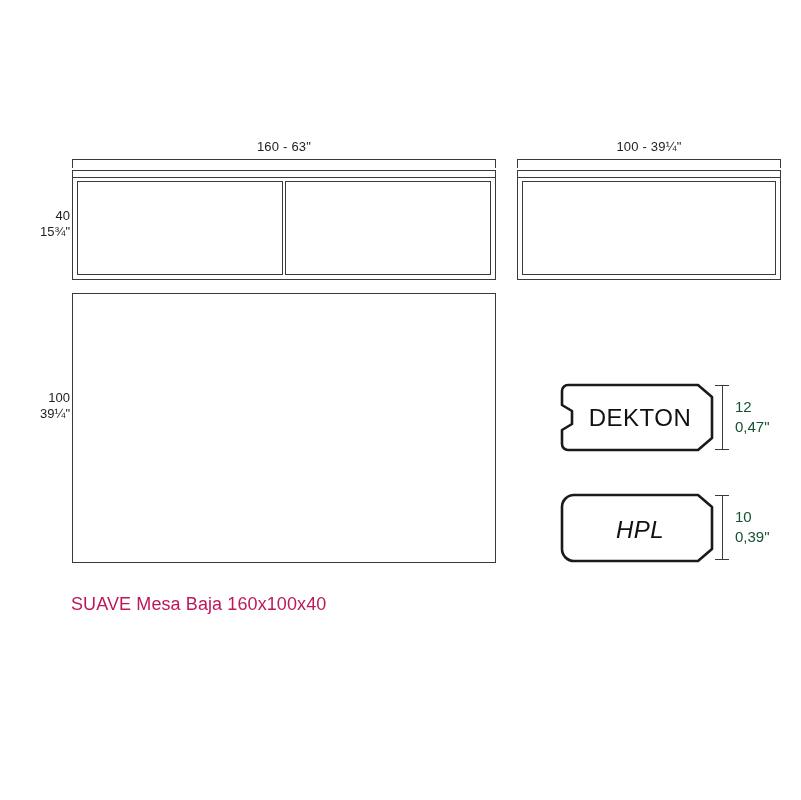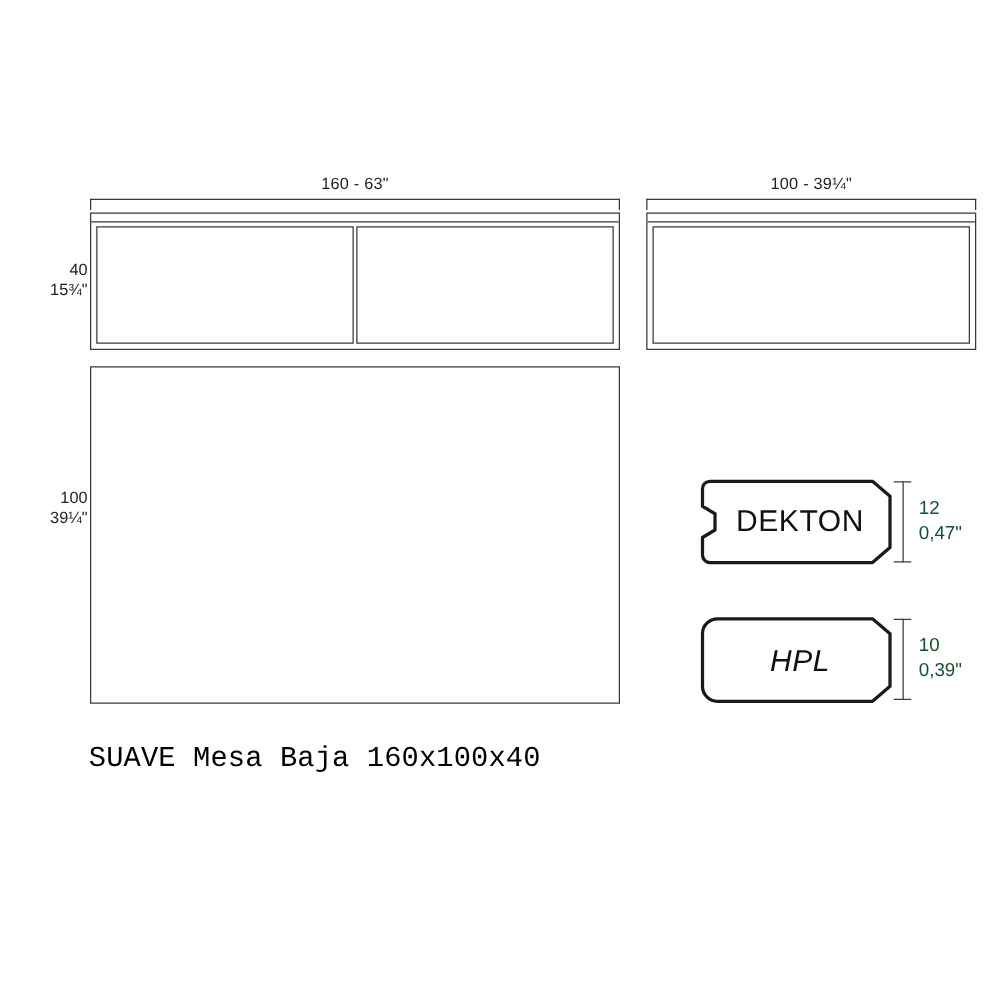--- a/index.html
+++ b/index.html
@@ -64,26 +64,25 @@
     display: flex;
     align-items: center;
     justify-content: center;
     font-size: 24px;
     color: #111;
     letter-spacing: 0.5px;
   }
 
   
   .caption {
-    font-size: 23px;
-    color: #000000;
+    font-size: 18px;
+    color: #be185d;
     line-height: 1.45;
     letter-spacing: 0.1px;
     white-space: nowrap;
-    font-family: Liberation Mono, monospace;
   }
 </style>
 </head>
 <body>
 
 <div class="stage">
 
   <div class="abs dim-top" style="left:72px; top:139px; width:424px;">160 - 63"</div>
 
   <div class="abs hline" style="left:72px; top:159px; width:424px;"></div>

